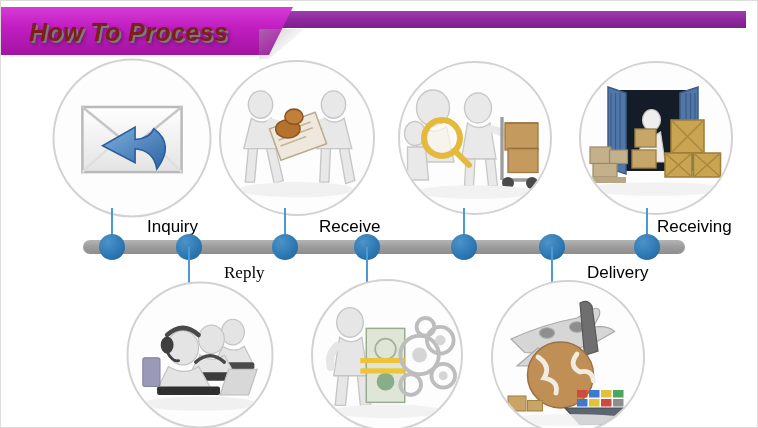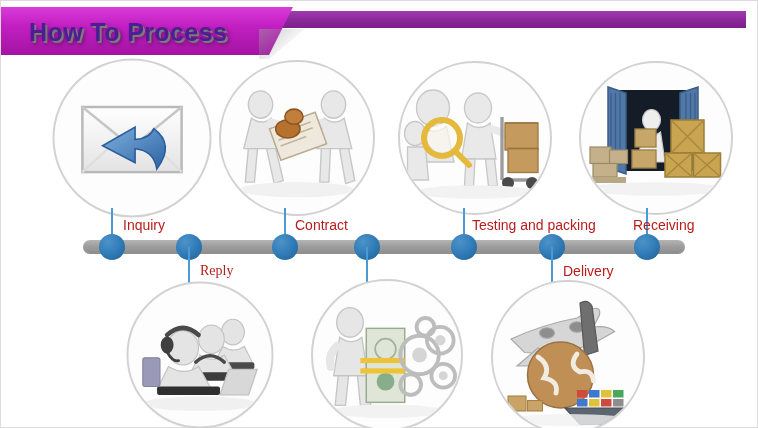--- a/index.html
+++ b/index.html
@@ -14,33 +14,33 @@
   #ribbon{position:absolute;left:0;top:6px;width:292px;height:48px;
           background:linear-gradient(180deg,#d83cd8 0%,#c21fc2 40%,#a313a3 100%);
           -webkit-clip-path:polygon(0 0,292px 0,268px 48px,0 48px,0 0);
           clip-path:polygon(0 0,292px 0,268px 48px,0 48px,0 0);
           box-shadow:0 3px 6px rgba(0,0,0,.35);}
   #ribbon-fold{position:absolute;left:258px;top:28px;width:46px;height:30px;
           background:linear-gradient(135deg,rgba(150,150,150,.55),rgba(255,255,255,0) 70%);
           -webkit-clip-path:polygon(0 0,46px 0,10px 30px,0 30px);
           clip-path:polygon(0 0,46px 0,10px 30px,0 30px);}
   #banner-title{position:absolute;left:28px;top:17px;
-          font-size:25px;font-weight:bold;color:#4c1d95;
+          font-size:25px;font-weight:bold;font-style:italic;color:#7f1d1d;
           letter-spacing:.4px;white-space:nowrap;
           text-shadow:2px 2px 0 #7a7a7a,3px 3px 4px rgba(0,0,0,.45);}
 
   
   #axis{position:absolute;left:82px;top:239px;width:602px;height:14px;
         border-radius:7px;
         background:linear-gradient(180deg,#b4b4b4 0%,#9c9c9c 50%,#8d8d8d 100%);}
   .node{position:absolute;width:26px;height:26px;border-radius:50%;
         background:radial-gradient(circle at 35% 30%,#4d93c9 0%,#2e79b5 55%,#22608f 100%);
         transform:translate(-50%,-50%);}
   .stem{position:absolute;width:2px;background:#4b9ad4;transform:translateX(-50%);}
-  .caption{position:absolute;font-size:14px;color:#b91c1c;white-space:nowrap;}
+  .caption{position:absolute;font-size:17px;color:#000000;white-space:nowrap;margin-left:24px;}
 
   
   .circle{position:absolute;border-radius:50%;background:#fdfdfd;
           border:2px solid #d2d2d2;overflow:hidden;
           transform:translate(-50%,-50%);}
   .circle svg{display:block;width:100%;height:100%;}
 </style>
 </head>
 <body>
 
@@ -119,21 +119,21 @@
         <rect x="34" y="38" width="32" height="22" fill="#efe9dd" stroke="#b9ab92" stroke-width="1"></rect>
         <path d="M37 43 h24 M37 47 h24 M37 51 h18" stroke="#c3b49a" stroke-width="1"></path>
       </g>
       <ellipse cx="44" cy="44" rx="8" ry="6" fill="#b5722f" stroke="#8e5520" stroke-width="1"></ellipse>
       <ellipse cx="48" cy="36" rx="6" ry="5" fill="#c07f3a" stroke="#8e5520" stroke-width="1"></ellipse>
       <ellipse cx="50" cy="84" rx="38" ry="5" fill="#f1f1f1"></ellipse>
     </svg>
   </div>
   <div class="stem" style="left:284px;top:207px;height:39px;"></div>
   <div class="node" style="left:284px;top:246px;"></div>
-  <div class="caption" style="left:294px;top:216px;">Contract</div>
+  <div class="caption" style="left:294px;top:216px;">Receive</div>
 
   <div class="node" style="left:366px;top:246px;"></div>
   <div class="stem" style="left:366px;top:246px;height:48px;"></div>
   <div class="circle" style="left:386px;top:354px;width:148px;height:148px;">
     <svg viewBox="0 0 100 100">
       <g fill="#e6e6e6" stroke="#c5c5c5" stroke-width=".9">
         <ellipse cx="25" cy="28" rx="9" ry="10"></ellipse>
         <path d="M18 38 q8 6 15 0 l4 26 -23 0 z"></path>
         <path d="M17 64 l7 0 -2 20 -7 0 z"></path>
           <path d="M30 64 l7 0 2 20 -7 0 z"></path>
@@ -183,21 +183,20 @@
       <path d="M70 40 h22 M72 57 h20" stroke="#9a7440" stroke-width="1"></path>
       <path d="M68 36 l0 42" stroke="#9c9c9c" stroke-width="2.2"></path>
       <path d="M68 78 l22 0" stroke="#9c9c9c" stroke-width="2.2"></path>
       <circle cx="72" cy="80" r="4" fill="#4a4a4a"></circle>
         <circle cx="88" cy="80" r="4" fill="#4a4a4a"></circle>
       <ellipse cx="50" cy="86" rx="40" ry="4.5" fill="#f2f2f2"></ellipse>
     </svg>
   </div>
   <div class="stem" style="left:463px;top:207px;height:39px;"></div>
   <div class="node" style="left:463px;top:246px;"></div>
-  <div class="caption" style="left:471px;top:216px;">Testing and packing</div>
 
   <div class="node" style="left:551px;top:246px;"></div>
   <div class="stem" style="left:551px;top:246px;height:48px;"></div>
   <div class="caption" style="left:562px;top:262px;text-align:right;">Delivery</div>
   <div class="circle" style="left:567px;top:356px;width:150px;height:150px;">
     <svg viewBox="0 0 100 100">
       <g fill="#d6d6d6" stroke="#a9a9a9" stroke-width=".8">
         <path d="M12 38 q22 -10 44 -14 l10 -6 q6 -2 5 4 l-4 8 q10 -1 14 3 l-14 8 q-22 8 -46 6 z"></path>
         <path d="M30 44 l-14 12 7 0 14 -9 z"></path>
         <ellipse cx="36" cy="34" rx="5" ry="3.5" fill="#8e8e8e"></ellipse>

